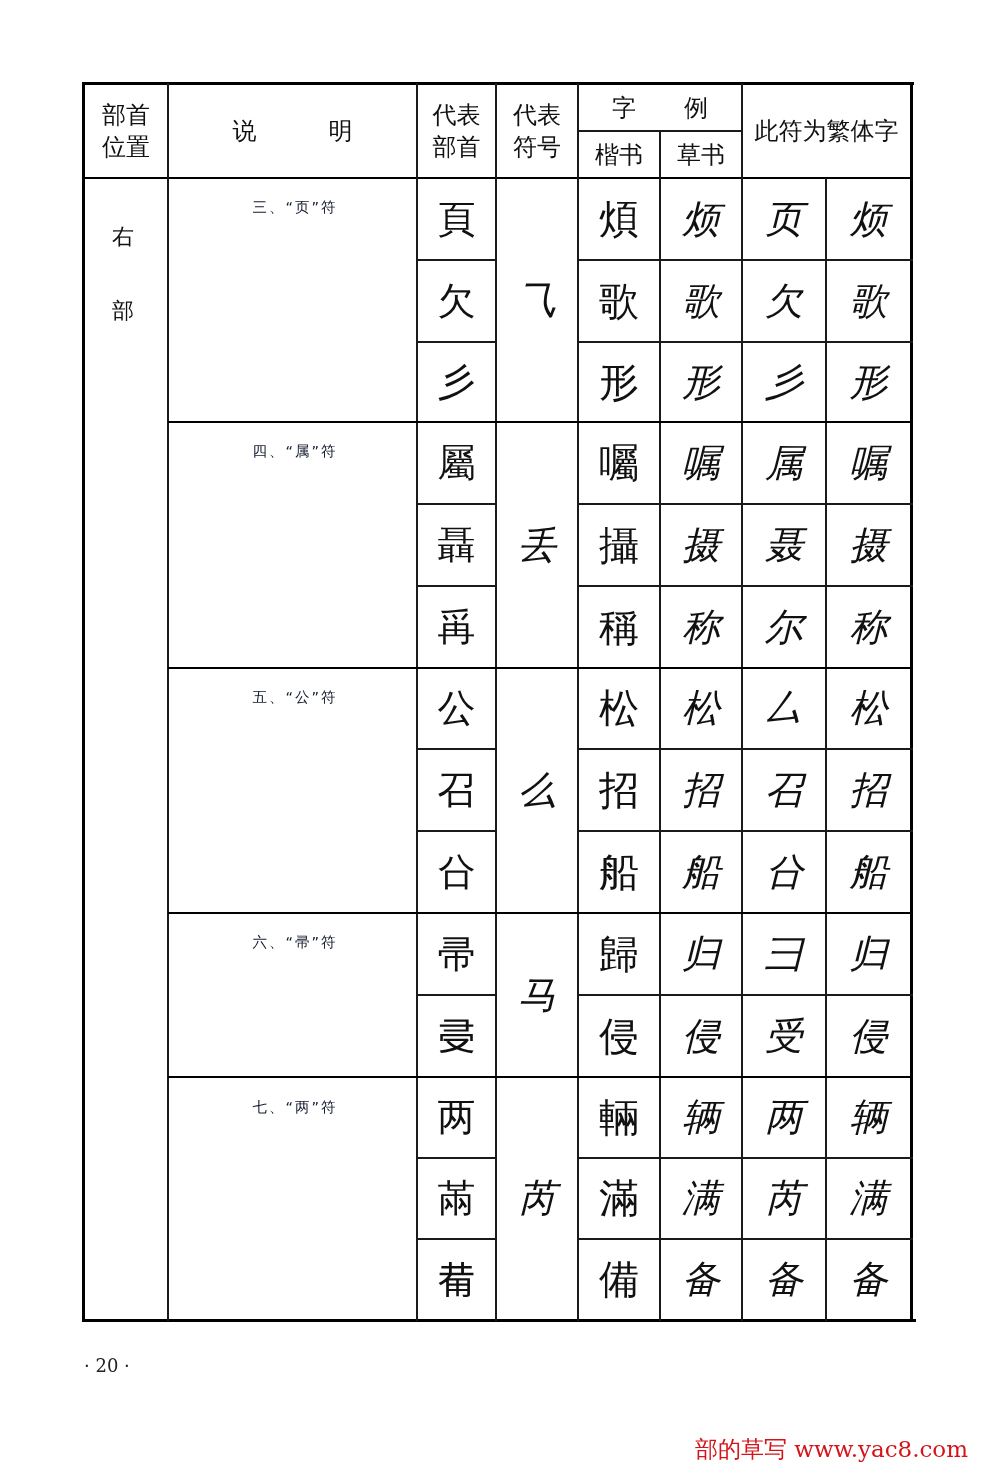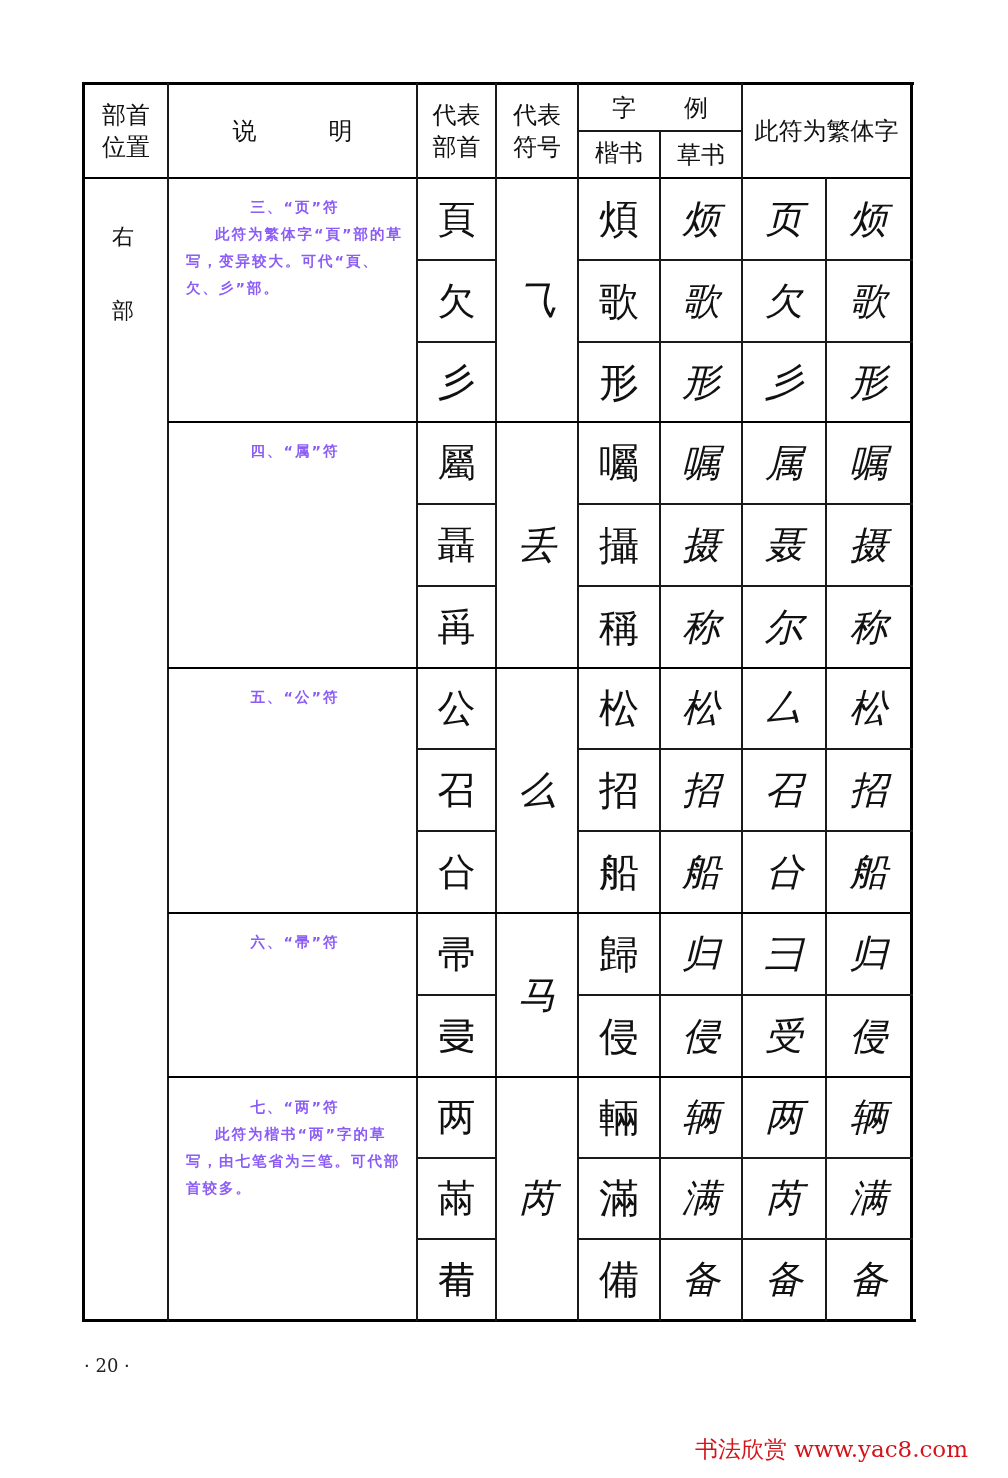--- a/index.html
+++ b/index.html
@@ -8,22 +8,22 @@
   .line-h { position:absolute; height:2px; background:#1a1a1a; }
   .line-v { position:absolute; width:2px; background:#1a1a1a; }
   .thick { background:#000; }
   .hdr { position:absolute; display:flex; align-items:center; justify-content:center;
          text-align:center; font-family:"DejaVu Sans","Liberation Sans",sans-serif;
          font-size:24px; line-height:32px; color:#111; }
   .cell { position:absolute; display:flex; align-items:center; justify-content:center;
           font-size:40px; color:#111; font-family:"DejaVu Serif","Liberation Serif",serif; }
   .cell.cursive { font-style:italic; font-family:"DejaVu Serif","Liberation Serif",serif; font-size:38px; }
   .cell.radical { font-size:38px; }
-  .desc { position:absolute; font-size:14.5px; line-height:27px; color:#8b5cf6;
-          font-family:"DejaVu Sans","Liberation Sans",sans-serif; letter-spacing:2px;font-weight:bold; }
+  .desc { position:absolute; font-size:14.5px; line-height:27px; color:#0f172a;
+          font-family:"DejaVu Sans","Liberation Sans",sans-serif; letter-spacing:2px; }
   .desc .title { text-align:center; }
   .desc .para { text-indent:2em; }
   .pos { position:absolute; font-family:"DejaVu Sans","Liberation Sans",sans-serif;
          font-size:22px; color:#111; }
   .page-num { position:absolute; left:84px; top:1355px; font-size:18px;
               font-family:"DejaVu Serif","Liberation Serif",serif; color:#222; }
   .watermark { position:absolute; left:695px; top:1434px; font-size:23px; color:#d4141a;
                font-family:"DejaVu Serif","Liberation Serif",serif; white-space:nowrap; }
 </style>
 </head>
@@ -87,32 +87,31 @@
     <div class="hdr" style="left:169px;top:85px;width:247px;height:92px;white-space:pre;">说　　　明</div>
     <div class="hdr" style="left:418px;top:85px;width:77px;height:92px;flex-direction:column;">
       <span>代表</span>
       <span>部首</span>
     </div>
     <div class="hdr" style="left:497px;top:85px;width:80px;height:92px;flex-direction:column;">
       <span>代表</span>
       <span>符号</span>
     </div>
     <div class="hdr" style="left:579px;top:85px;width:162px;height:45px;white-space:pre;">字　　例</div>
-    <div class="hdr" style="left:579px;top:132px;width:80px;height:45px;font-family:Liberation Mono, monospace;">楷书</div>
+    <div class="hdr" style="left:579px;top:132px;width:80px;height:45px;">楷书</div>
     <div class="hdr" style="left:661px;top:132px;width:80px;height:45px;">草书</div>
     <div class="hdr" style="left:743px;top:85px;width:167px;height:92px;">此符为繁体字</div>
   </div>
 
   <div class="pos" style="left:112px;top:222px;">右</div>
   <div class="pos" style="left:112px;top:296px;">部</div>
 
   <div>
     <div class="desc" style="left:186px;top:194px;width:218px;">
       <div class="title">三、“页”符</div>
-      <div class="para">此符为繁体字“頁”部的草写，变异较大。可代“頁、欠、彡”部。</div>
     </div>
     <div class="cell cursive" style="left:497px;top:179px;width:80px;height:242px;">⺄</div>
 
     <div class="cell radical" style="left:418px;top:179px;width:77px;height:80px;">頁</div>
     <div class="cell" style="left:579px;top:179px;width:80px;height:80px;">煩</div>
     <div class="cell cursive" style="left:661px;top:179px;width:80px;height:80px;">烦</div>
     <div class="cell cursive" style="left:743px;top:179px;width:82px;height:80px;">页</div>
     <div class="cell cursive" style="left:827px;top:179px;width:83px;height:80px;">烦</div>
 
     <div class="cell radical" style="left:418px;top:261px;width:77px;height:80px;">欠</div>
@@ -193,21 +192,20 @@
     <div class="cell radical" style="left:418px;top:996px;width:77px;height:80px;">𠬶</div>
     <div class="cell" style="left:579px;top:996px;width:80px;height:80px;">侵</div>
     <div class="cell cursive" style="left:661px;top:996px;width:80px;height:80px;">侵</div>
     <div class="cell cursive" style="left:743px;top:996px;width:82px;height:80px;">受</div>
     <div class="cell cursive" style="left:827px;top:996px;width:83px;height:80px;">侵</div>
   </div>
 
   <div>
     <div class="desc" style="left:186px;top:1094px;width:218px;">
       <div class="title">七、“两”符</div>
-      <div class="para">此符为楷书“两”字的草写，由七笔省为三笔。可代部首较多。</div>
     </div>
     <div class="cell cursive" style="left:497px;top:1078px;width:80px;height:241px;">芮</div>
 
     <div class="cell radical" style="left:418px;top:1078px;width:77px;height:79px;">两</div>
     <div class="cell" style="left:579px;top:1078px;width:80px;height:79px;">輛</div>
     <div class="cell cursive" style="left:661px;top:1078px;width:80px;height:79px;">辆</div>
     <div class="cell cursive" style="left:743px;top:1078px;width:82px;height:79px;">两</div>
     <div class="cell cursive" style="left:827px;top:1078px;width:83px;height:79px;">辆</div>
 
     <div class="cell radical" style="left:418px;top:1159px;width:77px;height:79px;">㒼</div>
@@ -217,14 +215,14 @@
     <div class="cell cursive" style="left:827px;top:1159px;width:83px;height:79px;">满</div>
 
     <div class="cell radical" style="left:418px;top:1240px;width:77px;height:79px;">𤰇</div>
     <div class="cell" style="left:579px;top:1240px;width:80px;height:79px;">備</div>
     <div class="cell cursive" style="left:661px;top:1240px;width:80px;height:79px;">备</div>
     <div class="cell cursive" style="left:743px;top:1240px;width:82px;height:79px;">备</div>
     <div class="cell cursive" style="left:827px;top:1240px;width:83px;height:79px;">备</div>
   </div>
 
   <div class="page-num">· 20 ·</div>
-  <div class="watermark">书法欣赏 www.yac8.com</div>
+  <div class="watermark">部的草写 www.yac8.com</div>
 </div>
 
 </body></html>

